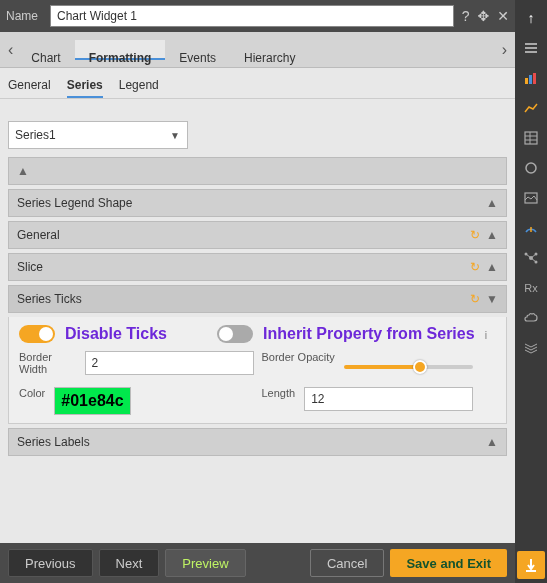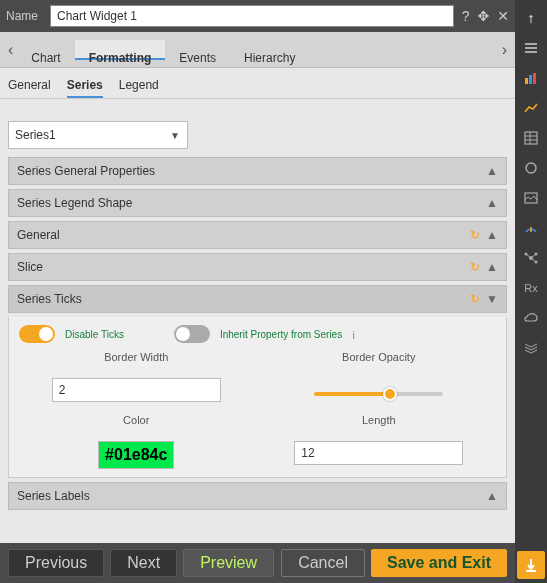--- a/index.html
+++ b/index.html
@@ -42,47 +42,47 @@
     .section-header { display: flex; align-items: center; justify-content: space-between; background: #d0d0d0; height: 28px; padding: 0 8px; cursor: pointer; border: 1px solid #bbb; }
     .section-header-title { font-size: 12px; color: #333; font-weight: normal; }
     .section-header-icons { display: flex; gap: 6px; align-items: center; }
     .section-icon { font-size: 12px; color: #666; cursor: pointer; }
 
     
     .section-content { background: #efefef; border: 1px solid #ccc; border-top: none; padding: 8px 10px; }
 
     
     .toggle-row { display: flex; align-items: center; gap: 10px; margin-bottom: 8px; }
-    .toggle-label { font-size: 10px; color: #15803d; }
+    .toggle-label { font-size: 16px; color: #6d28d9; font-weight: bold; }
 
     
     .toggle-switch { position: relative; width: 36px; height: 18px; display: inline-block; }
     .toggle-switch input { opacity: 0; width: 0; height: 0; }
     .toggle-slider { position: absolute; cursor: pointer; top: 0; left: 0; right: 0; bottom: 0; background: #ccc; border-radius: 18px; transition: 0.3s; }
     .toggle-slider::before { content: ''; position: absolute; height: 14px; width: 14px; left: 2px; bottom: 2px; background: white; border-radius: 50%; transition: 0.3s; }
     input:checked + .toggle-slider { background: #f5a623; }
     input:checked + .toggle-slider::before { transform: translateX(18px); }
 
     
     .two-col { display: grid; grid-template-columns: 1fr 1fr; gap: 8px; }
-    .form-field { display: flex; flex-direction: column; gap: 15px; align-items: center; }
+    .form-field { display: flex; gap: 9px; }
     .form-label { font-size: 11px; color: #555; }
     .form-input { height: 24px; border: 1px solid #bbb; background: white; padding: 0 6px; font-size: 12px; color: #333; }
 
     
     .color-input { height: 28px; border: 1px solid #bbb; background: #01e84c; padding: 0 6px; font-size: 16px; color: #000; font-weight: bold; display: flex; align-items: center; }
 
     
     .slider-container { display: flex; align-items: center; height: 24px; position: relative; margin-top: 4px; }
     input[type=range] { width: 100%; height: 4px; appearance: none; background: linear-gradient(to right, #f5a623 0%, #f5a623 60%, #ccc 60%, #ccc 100%); border-radius: 2px; outline: none; }
     input[type=range]::-webkit-slider-thumb { appearance: none; width: 14px; height: 14px; border-radius: 50%; background: #f5a623; cursor: pointer; border: 2px solid white; box-shadow: 0 0 2px rgba(0,0,0,0.4); }
 
     
     .bottom-bar { display: flex; align-items: center; background: #4a4a4a; height: 40px; padding: 0 8px; gap: 6px; }
-    .btn { height: 28px; padding: 0 16px; font-size: 16px; cursor: pointer; border: none; border-radius: 2px; }
+    .btn { height: 28px; padding: 0 16px; font-size: 13px; cursor: pointer; border: none; border-radius: 2px; }
     .btn-dark { background: #333; color: #ccc; border: 1px solid #555; }
     .btn-preview { background: #555; color: #bef264; border: 1px solid #666; }
     .btn-cancel { background: transparent; color: #ccc; border: 1px solid #777; margin-left: auto; }
     .btn-save { background: #f5a623; color: #14532d; border: none; font-weight: bold; }
 
     
     .right-sidebar { width: 32px; background: #3a3a3a; display: flex; flex-direction: column; align-items: center; padding: 4px 0; gap: 2px; }
     .sidebar-icon { width: 28px; height: 28px; display: flex; align-items: center; justify-content: center; color: #aaa; cursor: pointer; font-size: 14px; border-radius: 2px; }
     .sidebar-icon.active { color: white; }
     .sidebar-icon-orange { background: #f5a623; color: white; margin-top: auto; }
@@ -128,21 +128,20 @@
       <div class="series-select-row">
         <div class="select-wrapper">
           <select class="series-select">
             <option>Series1</option>
             <option>Series2</option>
           </select>
         </div>
       </div>
 
       <div class="section-header">
-        <span class="section-header-title">Series General Properties</span>
         <div class="section-header-icons">
           <span class="section-icon">▲</span>
         </div>
       </div>
 
       <div class="section-header">
         <span class="section-header-title">Series Legend Shape</span>
         <div class="section-header-icons">
           <span class="section-icon">▲</span>
         </div>

